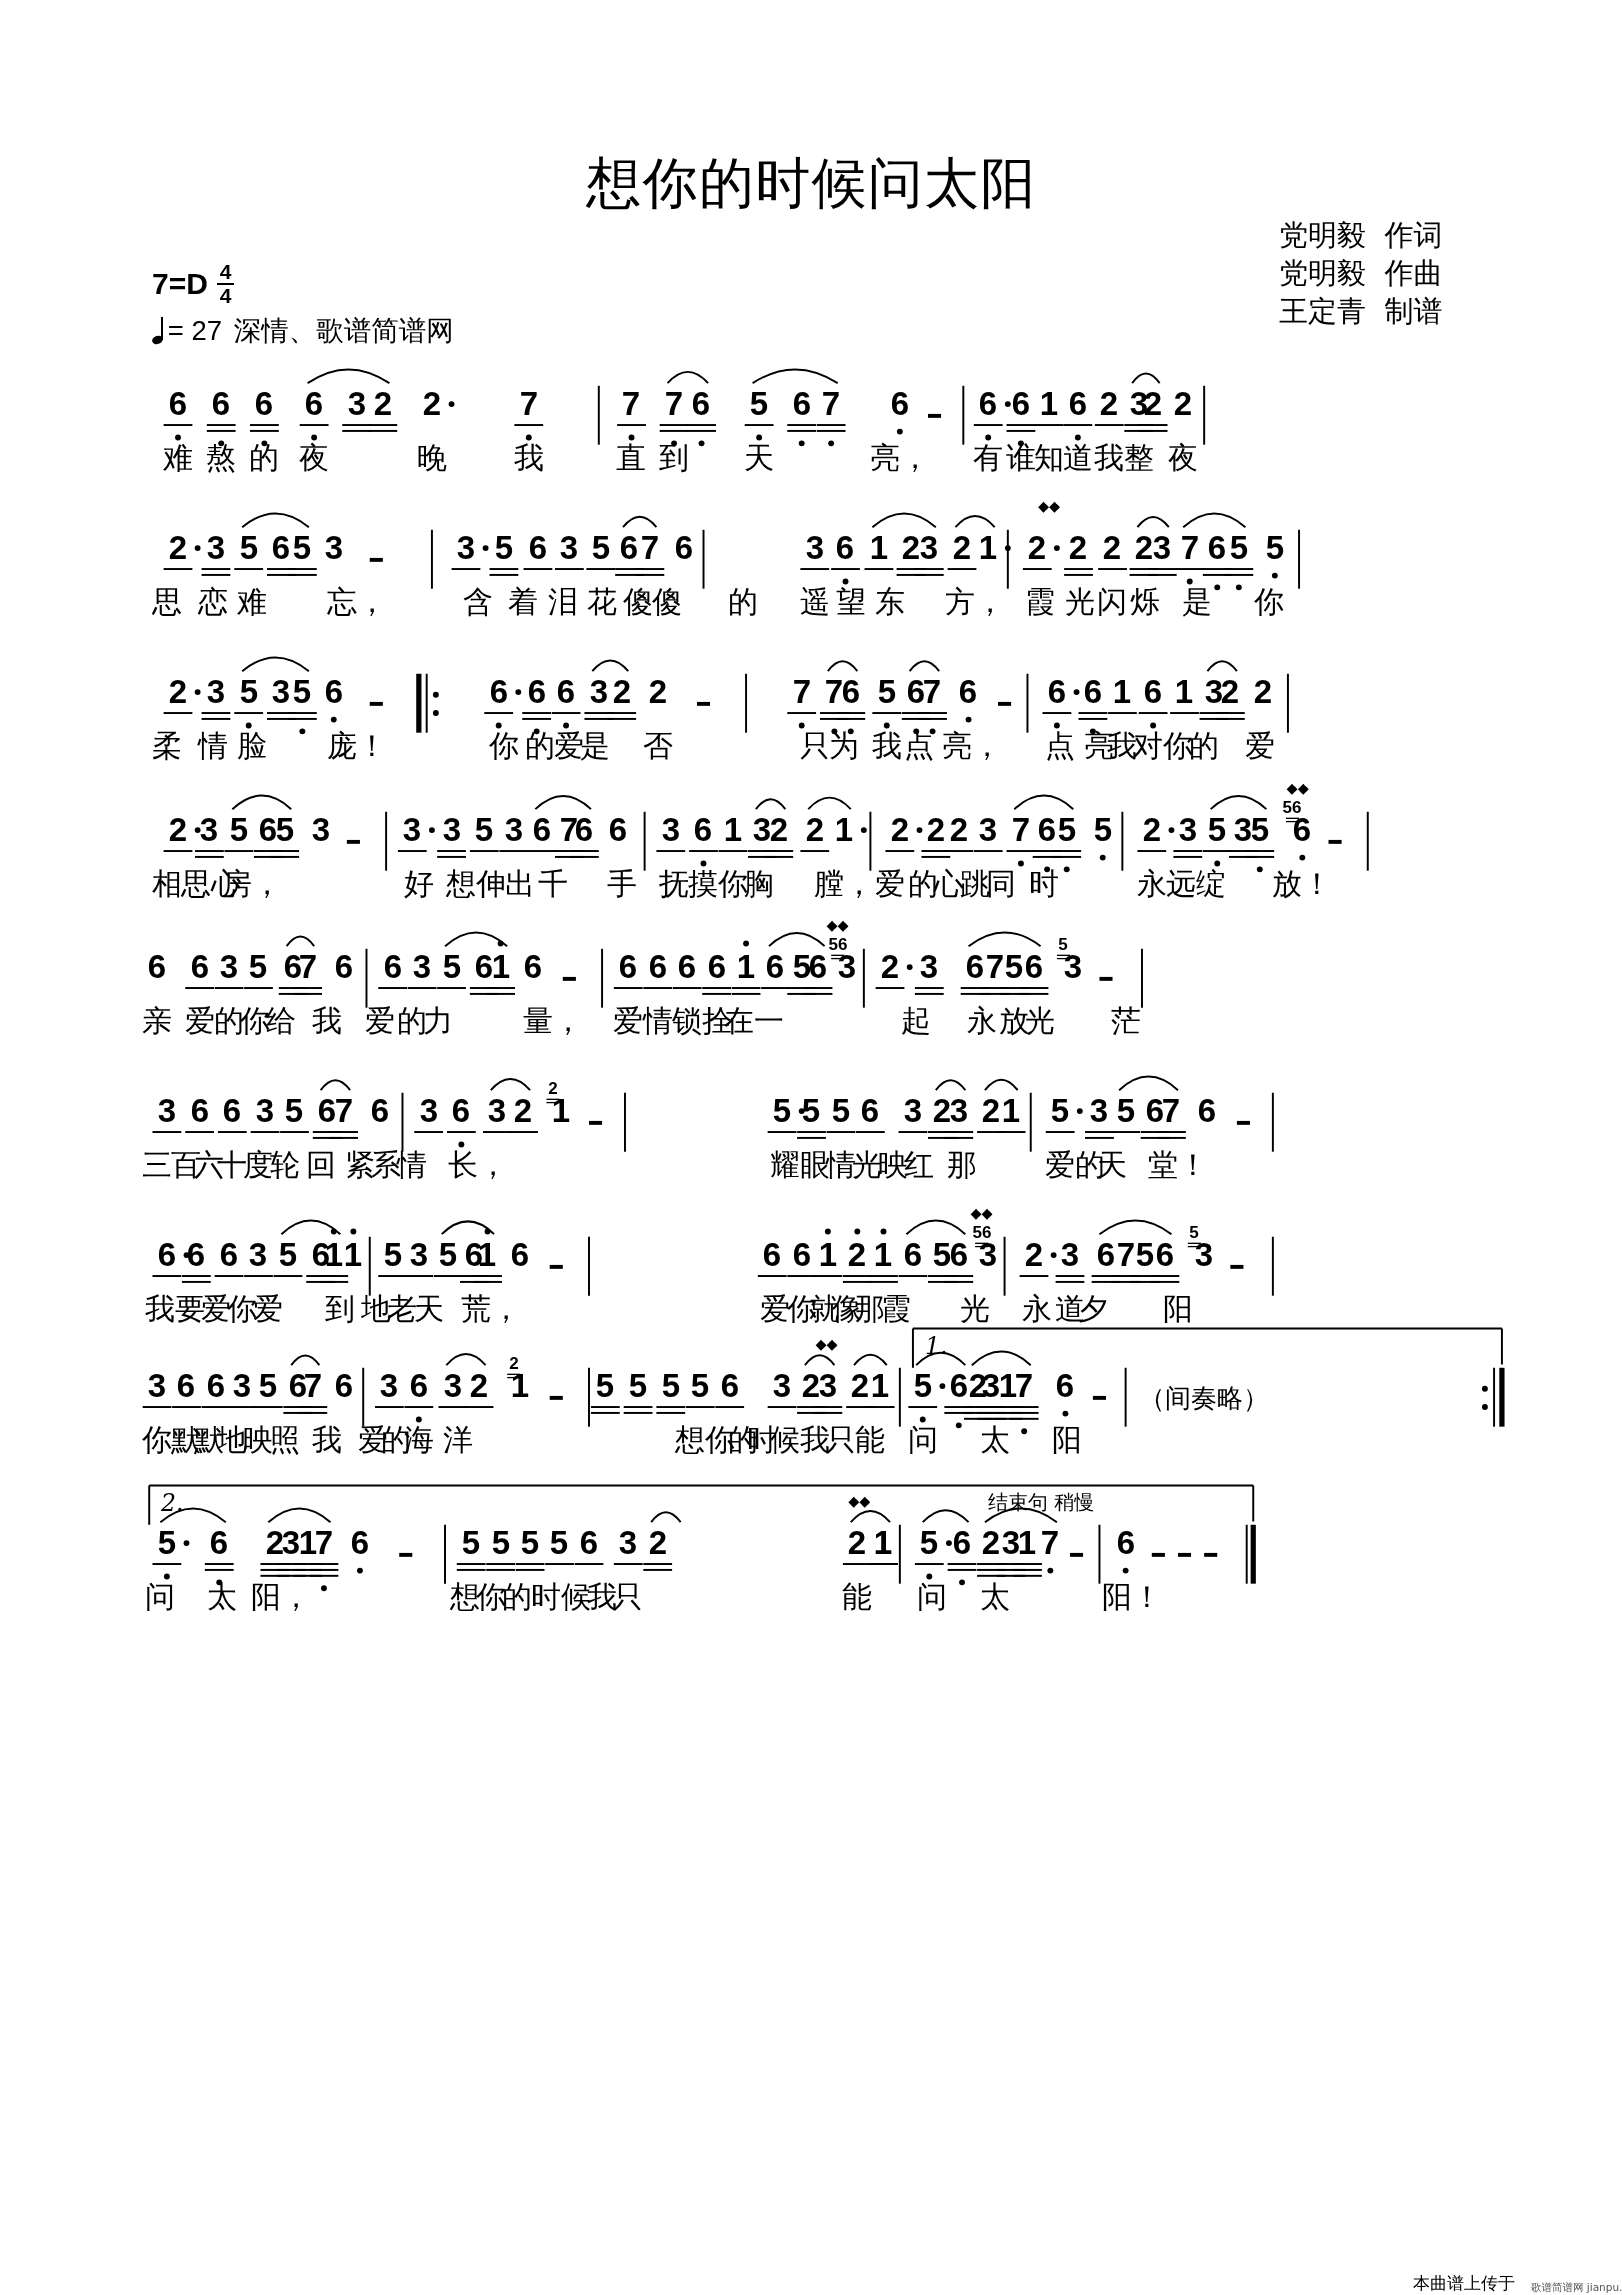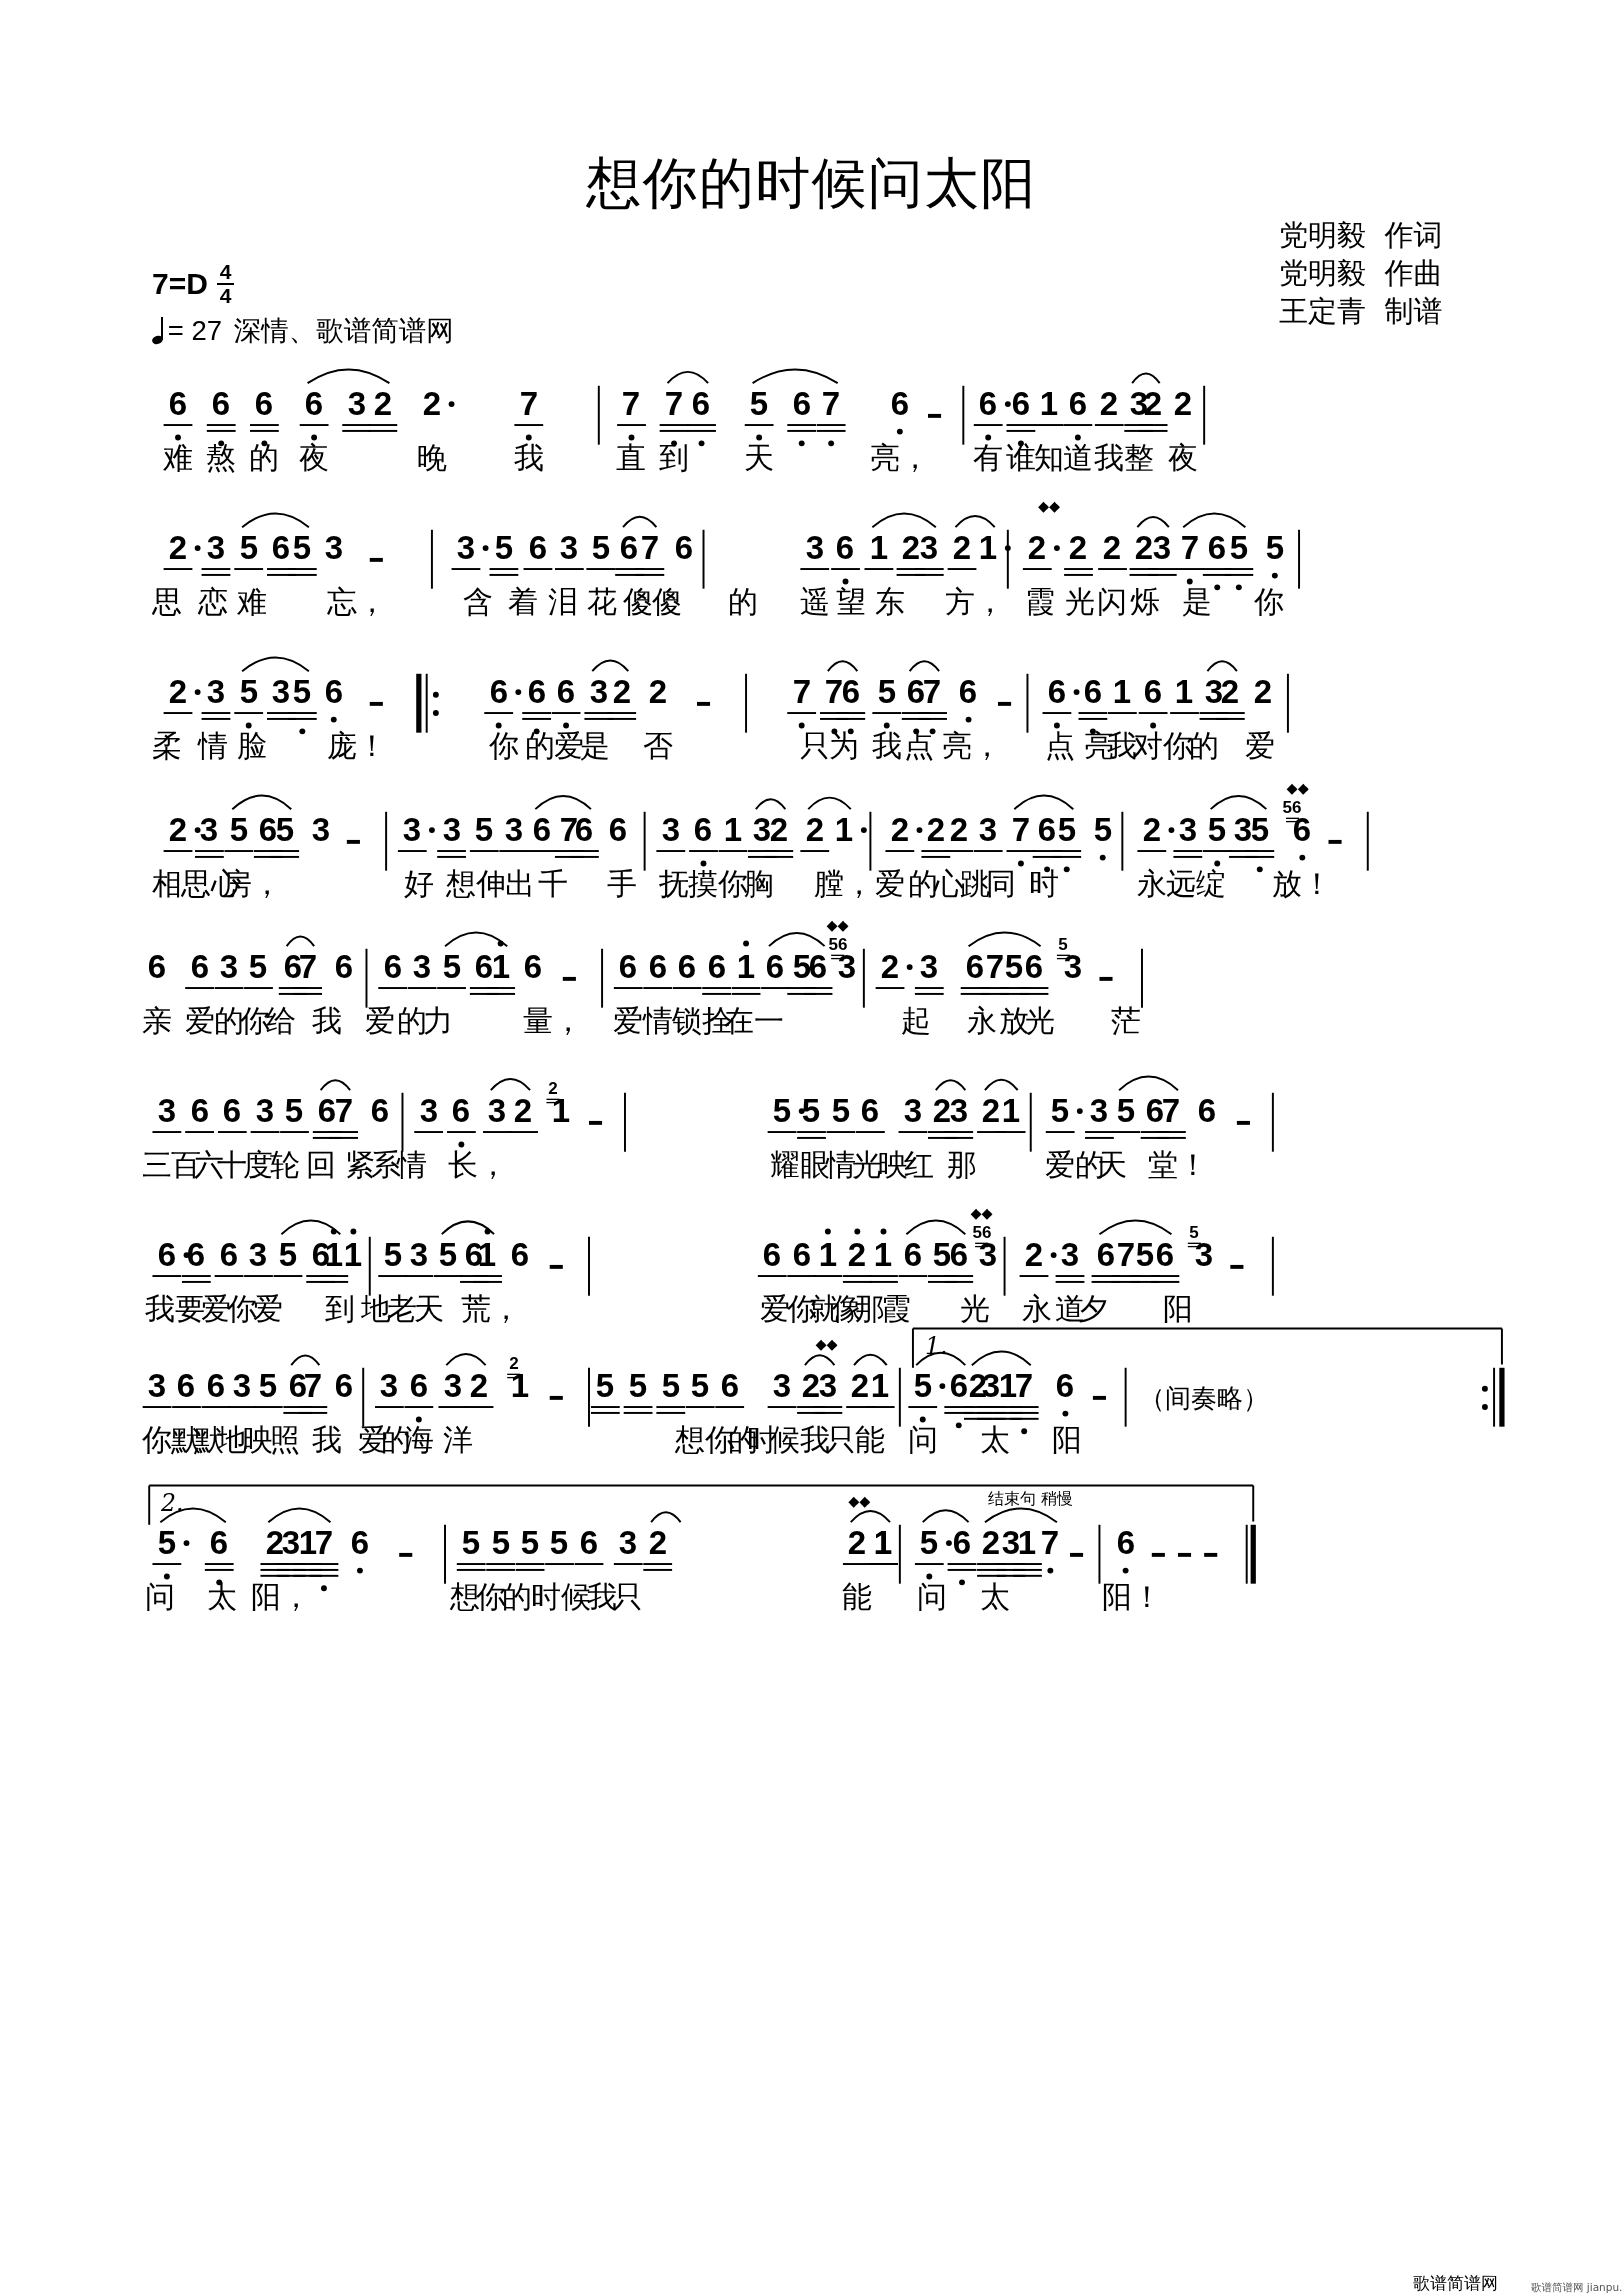--- a/index.html
+++ b/index.html
@@ -14,21 +14,21 @@
   .note-glyph{display:inline-block;position:relative;width:11.8px;height:29px;margin-right:3.9px;}
   .note-glyph .stem{position:absolute;left:9.2px;top:0;width:2px;height:23.6px;background:#000;}
   .note-glyph .head{position:absolute;left:0;top:19.6px;width:10.5px;height:7.9px;border-radius:50%;background:#000;transform:rotate(-20deg);}
   .tempo .mark{margin-left:11.8px;}
   .system{position:absolute;left:0;width:1623px;height:131px;}
   .system svg{position:absolute;left:0;top:0;overflow:visible;}
   .lyric{position:absolute;font-size:30px;font-family:"DejaVu Sans",sans-serif;transform:translateX(-50%);white-space:nowrap;}
   .num{position:absolute;font-size:33px;font-weight:bold;font-family:"Liberation Sans",sans-serif;transform:translateX(-50%);line-height:1;}
   .grace{position:absolute;font-size:17px;font-weight:bold;font-family:"Liberation Sans",sans-serif;line-height:1;transform:translateX(-50%);}
   .interlude{position:absolute;font-size:26px;font-family:"DejaVu Sans",sans-serif;white-space:nowrap;}
-  .annot{position:absolute;font-size:16px;font-family:"DejaVu Sans",sans-serif;white-space:nowrap;}
+  .annot{position:absolute;font-size:20px;font-family:"DejaVu Sans",sans-serif;white-space:nowrap;}
   .volta-num{position:absolute;font-size:23.6px;font-style:italic;font-family:"DejaVu Serif",serif;}
   .footer{position:absolute;left:1413px;top:2272px;font-size:17px;font-family:"DejaVu Sans",sans-serif;}
   .footer .site{position:absolute;left:118px;top:9.2px;font-size:10.5px;color:#555;white-space:nowrap;}
 </style>
 </head>
 <body>
 
 <div class="title">想你的时候问太阳</div>
 
 <div class="credits">
@@ -1107,16 +1107,16 @@
       <span class="lyric" style="left: 602px; top: 85px;">我</span>
       <span class="lyric" style="left: 628px; top: 85px;">只</span>
       <span class="lyric" style="left: 857px; top: 85px;">能</span>
       <span class="lyric" style="left: 932px; top: 85px;">问</span>
       <span class="lyric" style="left: 995px; top: 85px;">太</span>
       <span class="lyric" style="left: 1132px; top: 85px;">阳！</span>
     </div>
   </div>
 
 <div class="footer">
-  <span>歌谱简谱网</span>
+  <span>本曲谱上传于</span>
   <span class="site">歌谱简谱网 jianpu.cn</span>
 </div>
 
 
 </body></html>

